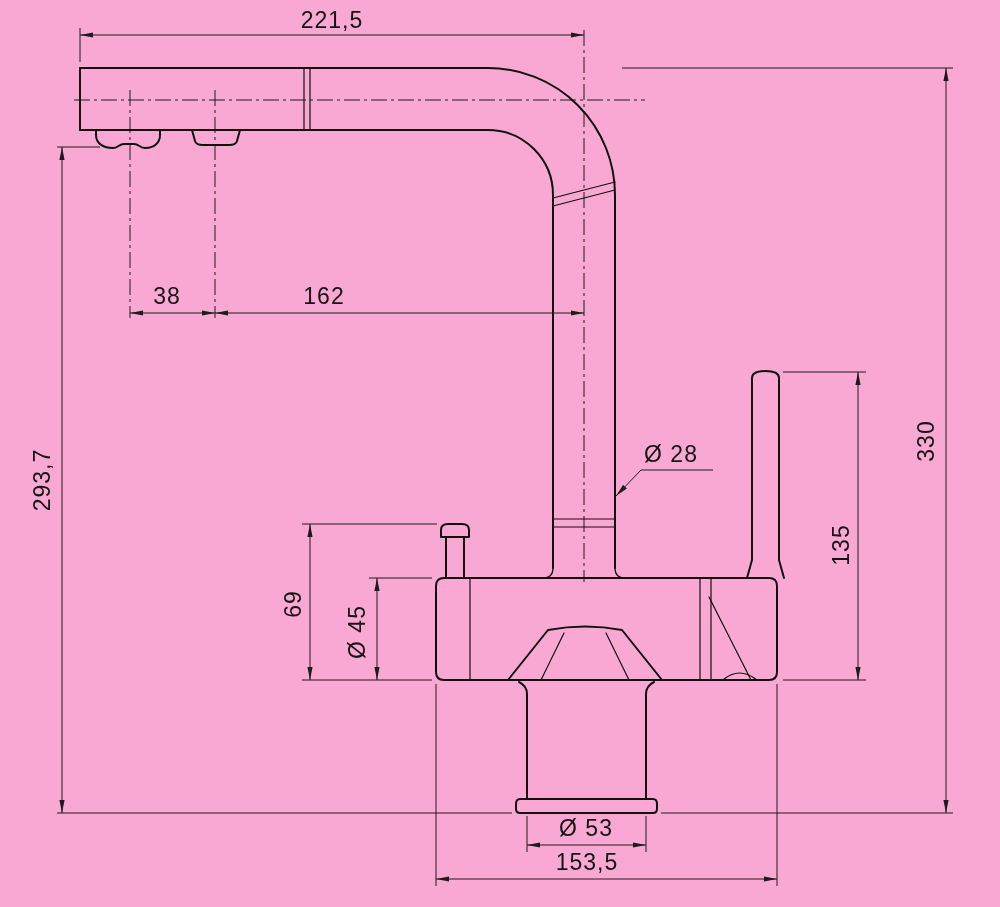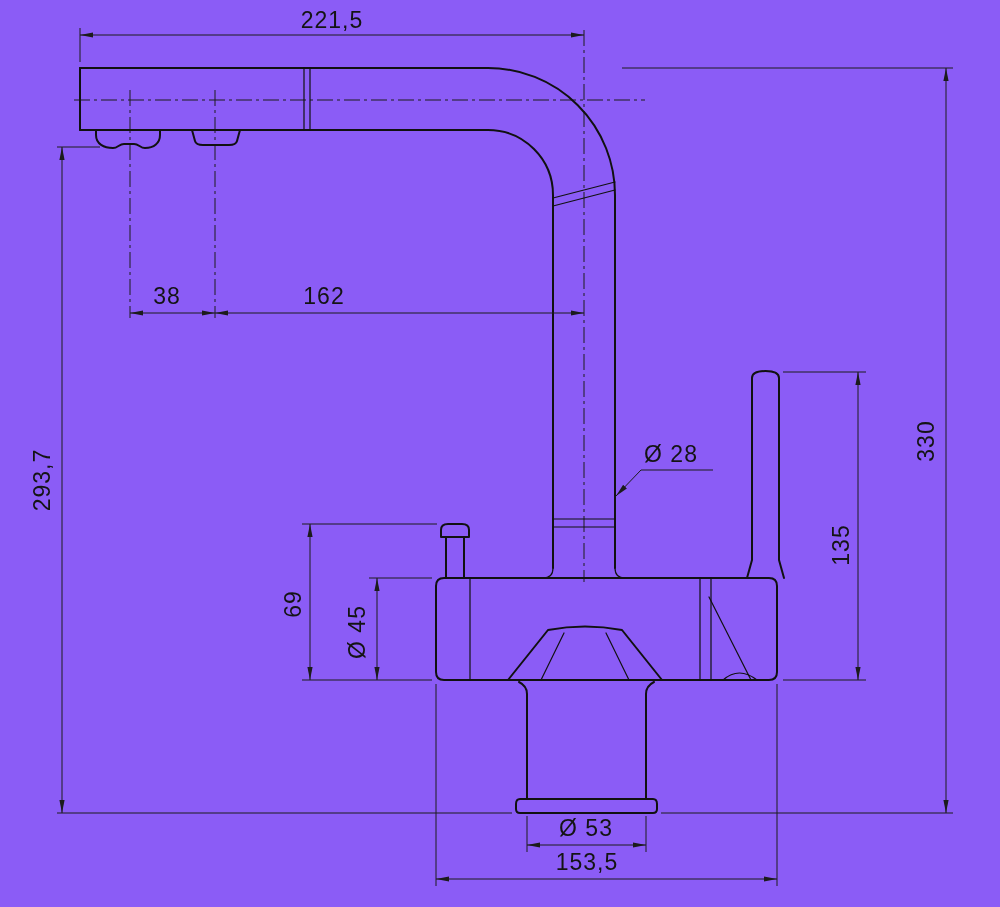--- a/index.html
+++ b/index.html
@@ -5,21 +5,21 @@
   html, body {
     margin: 0;
     padding: 0;
     background: #ffffff;
     font-family: "Liberation Sans", sans-serif;
   }
   .canvas {
     position: relative;
     width: 1000px;
     height: 907px;
-    background: #8b5cf6;
+    background: #f9a8d4;
     overflow: hidden;
   }
   svg { display: block; }
   .outline {
     stroke: #111111;
     stroke-width: 2;
     fill: none;
     stroke-linecap: round;
     stroke-linejoin: round;
   }

